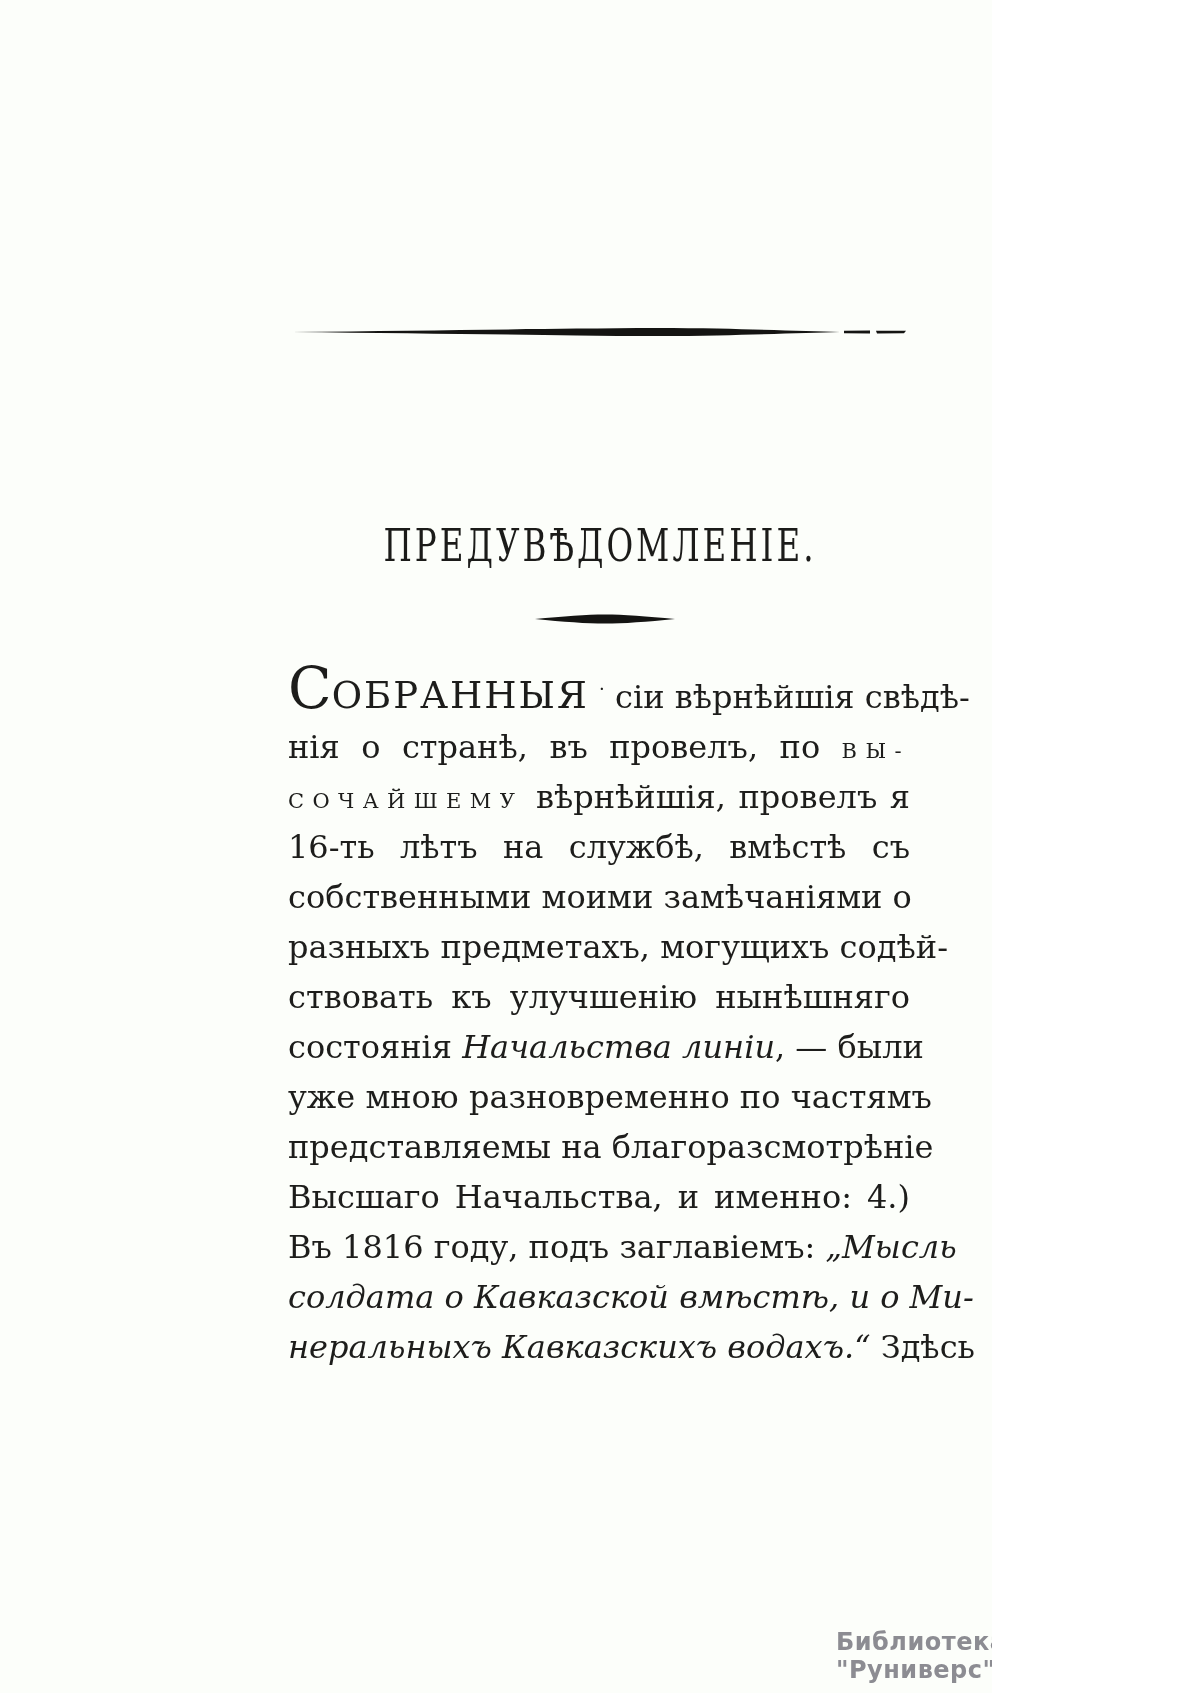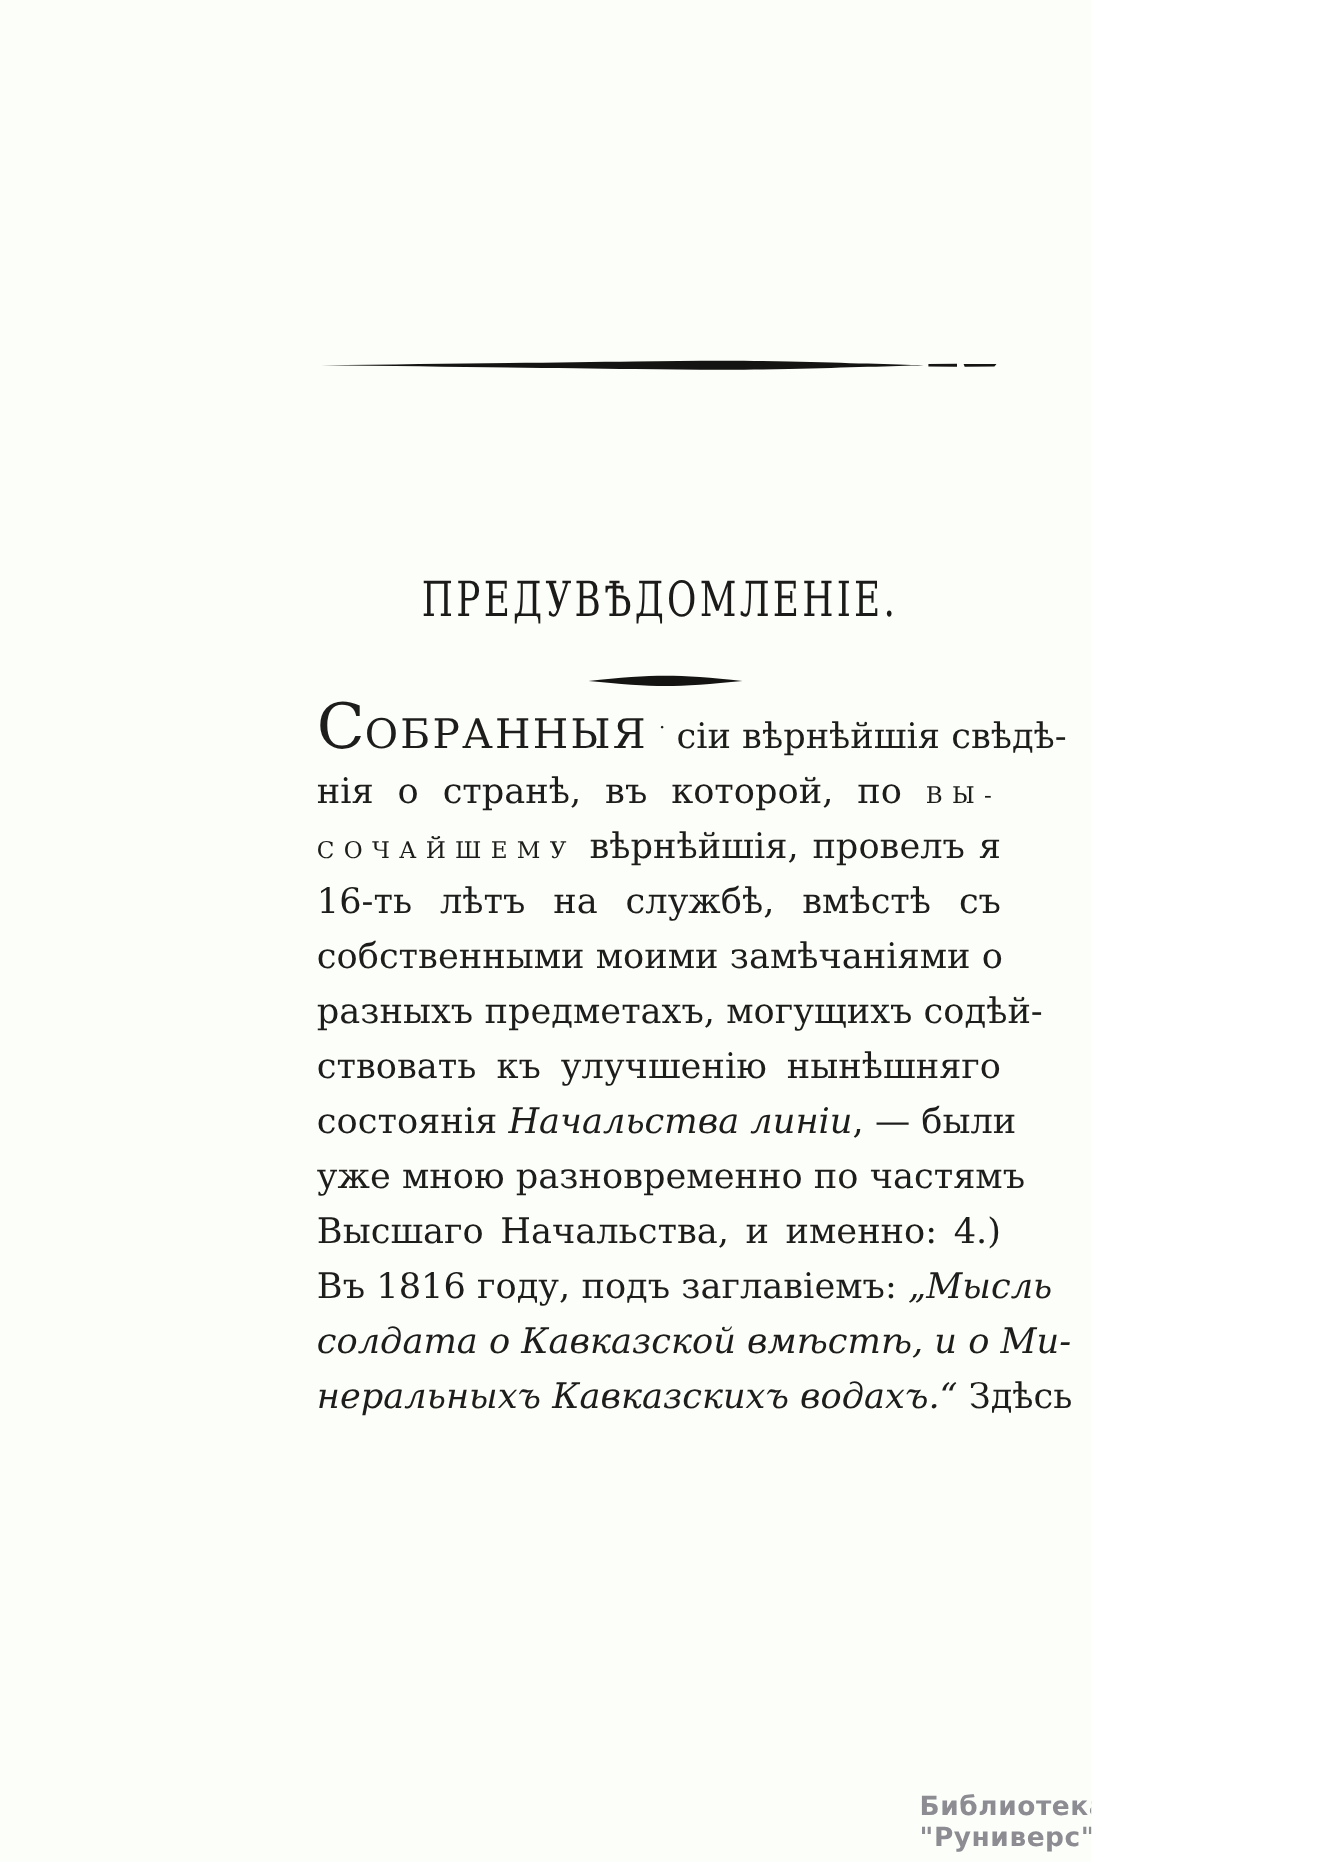--- a/index.html
+++ b/index.html
@@ -21,21 +21,21 @@
     font-weight:normal;
     letter-spacing:4px;
     transform:scaleX(0.74);
     transform-origin:50% 50%;
     white-space:nowrap;
     color:#1b1b19;
   }
   .divider{position:absolute;left:535px;top:612px;}
   .paragraph{
     position:absolute;
-    left:288px;top:644px;
+    left:288px;top:672px;
     width:622px;
     font-size:32px;
   }
   .line{
     height:50px;
     line-height:50px;
     text-align:justify;
     text-align-last:justify;
     -moz-text-align-last:justify;
     white-space:nowrap;
@@ -79,28 +79,29 @@
     <path fill="#141412" d="
       M0,7
       C28,4.2 52,2.4 70,2.4
       C88,2.4 112,4.2 140,7
       C112,9.8 88,11.6 70,11.6
       C52,11.6 28,9.8 0,7 Z"></path>
   </svg>
 
   <div class="paragraph" id="paragraph">
       <div class="line"><span class="seg-initial">С</span><span class="seg-fw">ОБРАННЫЯ</span><span> </span><span class="seg-dot">·</span><span> сіи вѣрнѣйшія свѣдѣ-</span></div>
-      <div class="line"><span>нія о странѣ, въ которой, по </span><span class="seg-spaced">ВЫ-</span></div>
+      <div class="line"><span>нія о странѣ, въ провелъ, по </span><span class="seg-spaced">ВЫ-</span></div>
       <div class="line"><span class="seg-spaced">СОЧАЙШЕМУ</span><span> вѣрнѣйшія, провелъ я</span></div>
       <div class="line"><span>16-ть лѣтъ на службѣ, вмѣстѣ съ</span></div>
       <div class="line"><span>собственными моими замѣчаніями о</span></div>
       <div class="line"><span>разныхъ предметахъ, могущихъ содѣй-</span></div>
       <div class="line"><span>ствовать къ улучшенію нынѣшняго</span></div>
       <div class="line"><span>состоянія </span><span class="seg-it">Начальства линіи</span><span>, — были</span></div>
       <div class="line"><span>уже мною разновременно по частямъ</span></div>
+      <div class="line"><span>представляемы на благоразсмотрѣніе</span></div>
       <div class="line"><span>Высшаго Начальства, и именно: 4.)</span></div>
       <div class="line"><span>Въ 1816 году, подъ заглавіемъ: </span><span class="seg-it">„Мысль</span></div>
       <div class="line"><span class="seg-it">солдата о Кавказской вмѣстѣ, и о Ми-</span></div>
       <div class="line"><span class="seg-it">неральныхъ Кавказскихъ водахъ.“</span><span> Здѣсь</span></div>
     </div>
 
   <div class="watermark">Библиотека "Руниверс"</div>
 
 </div>
 

